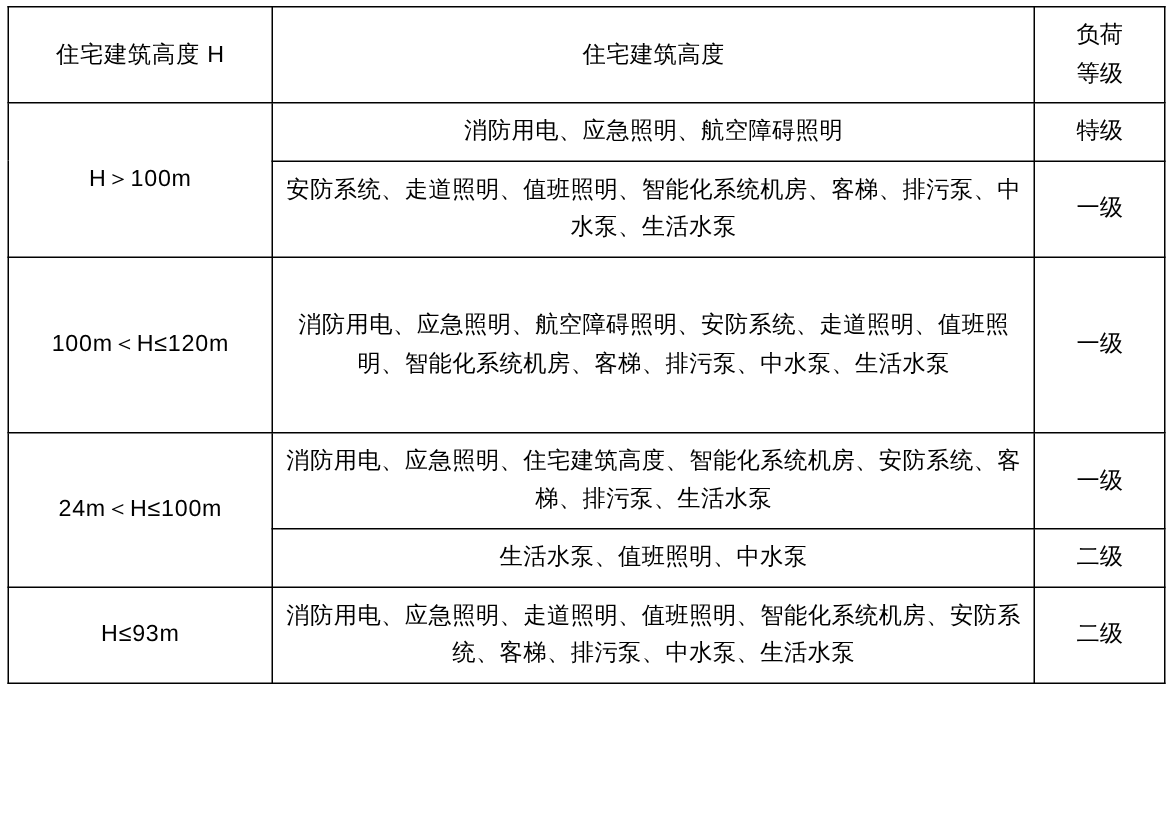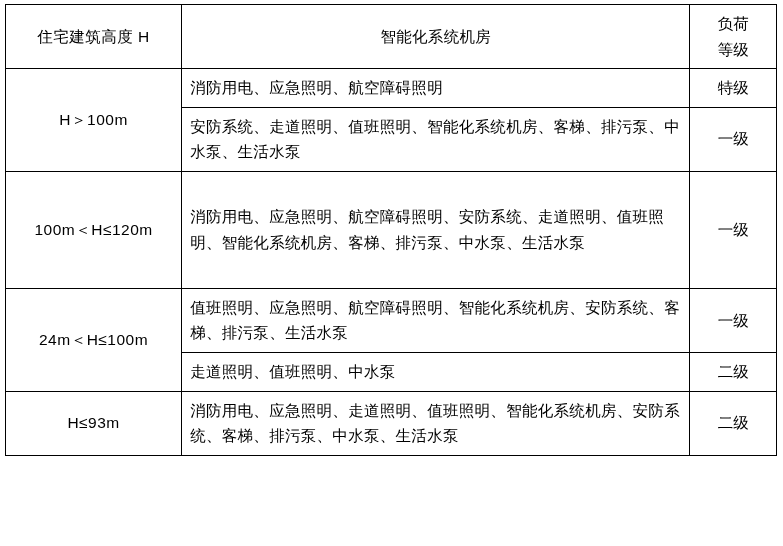--- a/index.html
+++ b/index.html
@@ -32,21 +32,21 @@
     line-height: 1.65;
     padding: 6px 8px;
   }
   td.col-height {
     width: 175px;
     text-align: center;
     letter-spacing: 0.5px;
   }
   td.col-name {
     width: 505px;
-    text-align: left;
+    text-align: center;
     letter-spacing: 0.3px;
   }
   td.col-grade {
     width: 86px;
     text-align: center;
   }
   .hdr {
     text-align: center;
     font-size: 15.5px;
   }
@@ -67,21 +67,21 @@
 <div id="sheet">
   <table class="load-table">
     <colgroup>
       <col style="width:175px">
       <col style="width:505px">
       <col style="width:86px">
     </colgroup>
     <tbody>
       <tr>
         <td class="col-height hdr cell-mid" rowspan="1">住宅建筑高度 H</td>
-        <td class="col-name hdr cell-mid" style="text-align:center;">智能化系统机房</td>
+        <td class="col-name hdr cell-mid" style="text-align:center;">住宅建筑高度</td>
         <td class="col-grade hdr hdr-grade cell-mid">
           <div>负荷</div>
           <div>等级</div>
         </td>
       </tr>
 
       <tr>
         <td class="col-height" rowspan="2">H＞100m</td>
         <td class="col-name">消防用电、应急照明、航空障碍照明</td>
         <td class="col-grade">特级</td>
@@ -92,25 +92,25 @@
       </tr>
 
       <tr>
         <td class="col-height">100m＜H≤120m</td>
         <td class="col-name cell-row3">消防用电、应急照明、航空障碍照明、安防系统、走道照明、值班照明、智能化系统机房、客梯、排污泵、中水泵、生活水泵</td>
         <td class="col-grade">一级</td>
       </tr>
 
       <tr>
         <td class="col-height" rowspan="2">24m＜H≤100m</td>
-        <td class="col-name cell-mid">值班照明、应急照明、航空障碍照明、智能化系统机房、安防系统、客梯、排污泵、生活水泵</td>
+        <td class="col-name cell-mid">消防用电、应急照明、住宅建筑高度、智能化系统机房、安防系统、客梯、排污泵、生活水泵</td>
         <td class="col-grade">一级</td>
       </tr>
       <tr>
-        <td class="col-name">走道照明、值班照明、中水泵</td>
+        <td class="col-name">生活水泵、值班照明、中水泵</td>
         <td class="col-grade">二级</td>
       </tr>
 
       <tr>
         <td class="col-height">H≤93m</td>
         <td class="col-name cell-mid">消防用电、应急照明、走道照明、值班照明、智能化系统机房、安防系统、客梯、排污泵、中水泵、生活水泵</td>
         <td class="col-grade">二级</td>
       </tr>
     </tbody>
   </table>

